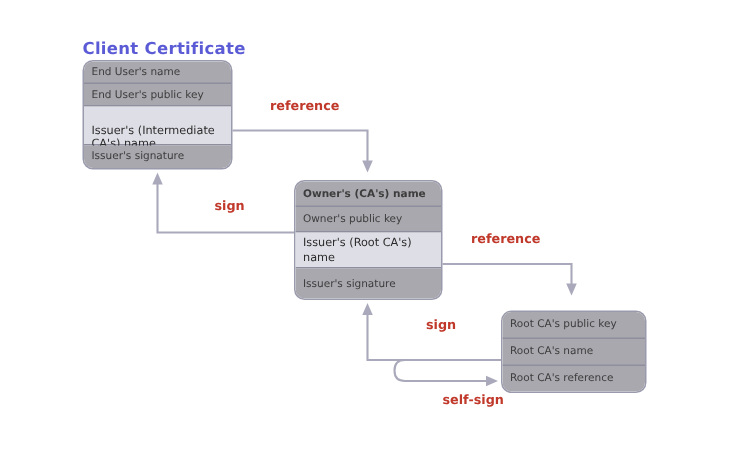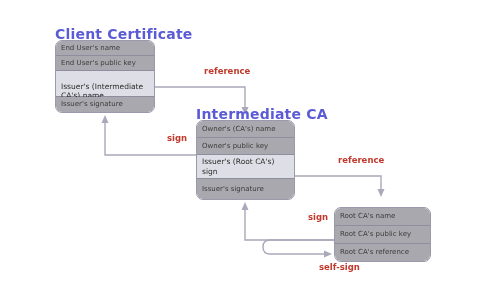--- a/index.html
+++ b/index.html
@@ -27,21 +27,21 @@
     border: 1px solid #9a9aad;
     border-radius: 7px;
     background: #ffffff;
     box-sizing: border-box;
     overflow: hidden;
     z-index: 3;
   }
   .cert-title {
     position: absolute;
     color: #5b5bd6;
-    font-size: 14px;
+    font-size: 11px;
     font-weight: bold;
     letter-spacing: 0.2px;
     white-space: nowrap;
     z-index: 4;
     text-align: left;
   }
   .cert-row {
     position: relative;
     box-sizing: border-box;
     color: #3d3d3d;
@@ -66,21 +66,20 @@
     padding-bottom: 3px;
     justify-content: center;
   }
   .edge-label {
     position: absolute;
     color: #c0392b;
     font-size: 8.5px;
     font-weight: bold;
     white-space: nowrap;
     z-index: 5;
-    margin-left: 24px;
   }
   .conn {
     fill: none;
     stroke: #a9a9bb;
     stroke-width: 1.4;
   }
   .arrowhead {
     fill: #a9a9bb;
   }
 </style>
@@ -128,44 +127,43 @@
       <span>End User's public key</span>
     </div>
     <div class="cert-row highlight tall" style="height:26px;">
       <span>Issuer's (Intermediate CA's) name</span>
     </div>
     <div class="cert-row" style="height:15px;">
       <span>Issuer's signature</span>
     </div>
   </div>
 
-  <div class="cert-title" style="left:196px; top:106px; width:110px;">Intermediate CA</div>
 
   <div class="cert-box" style="left:196px; top:120px; width:99px; height:80px;">
-    <div class="cert-row" style="height:17px;">
+    <div class="cert-row" style="height:17px;font-weight:bold;">
       <span>Owner's (CA's) name</span>
     </div>
     <div class="cert-row" style="height:17px;">
       <span>Owner's public key</span>
     </div>
     <div class="cert-row highlight" style="height:24px;">
-      <span>Issuer's (Root CA's) sign</span>
+      <span>Issuer's (Root CA's) name</span>
     </div>
     <div class="cert-row" style="height:20px;">
       <span>Issuer's signature</span>
     </div>
   </div>
 
 
   <div class="cert-box" style="left:334px; top:207px; width:97px; height:55px;">
     <div class="cert-row" style="height:18px;">
-      <span>Root CA's name</span>
+      <span>Root CA's public key</span>
     </div>
     <div class="cert-row" style="height:18px;">
-      <span>Root CA's public key</span>
+      <span>Root CA's name</span>
     </div>
     <div class="cert-row" style="height:17px;">
       <span>Root CA's reference</span>
     </div>
   </div>
 
   <div class="edge-label" style="left:180px; top:66px;">reference</div>
 
   <div class="edge-label" style="left:143px; top:133px;">sign</div>
 

